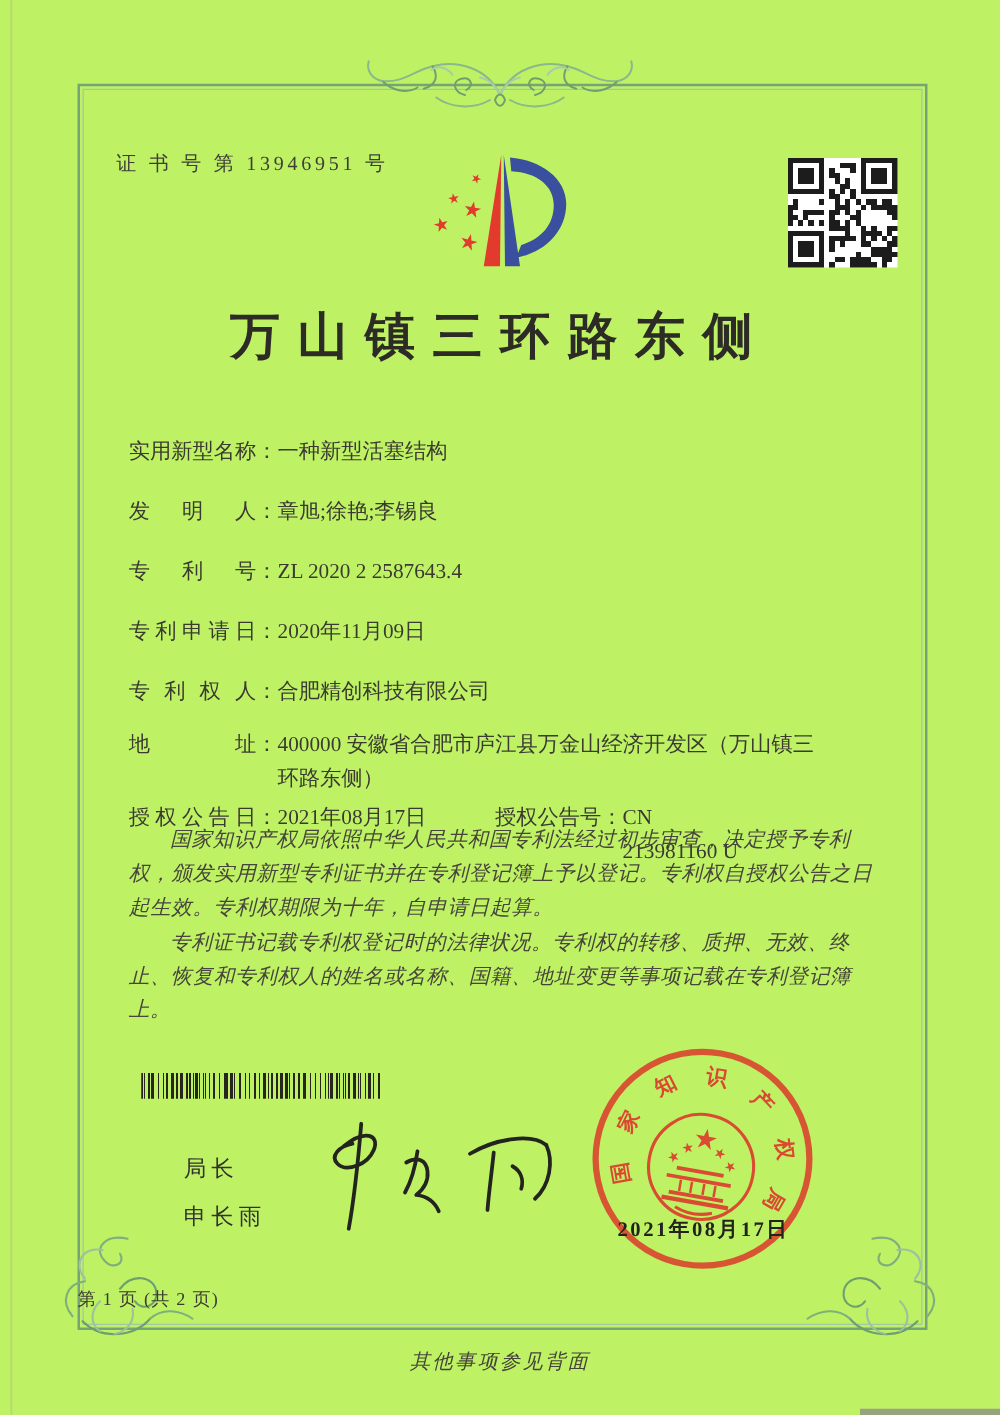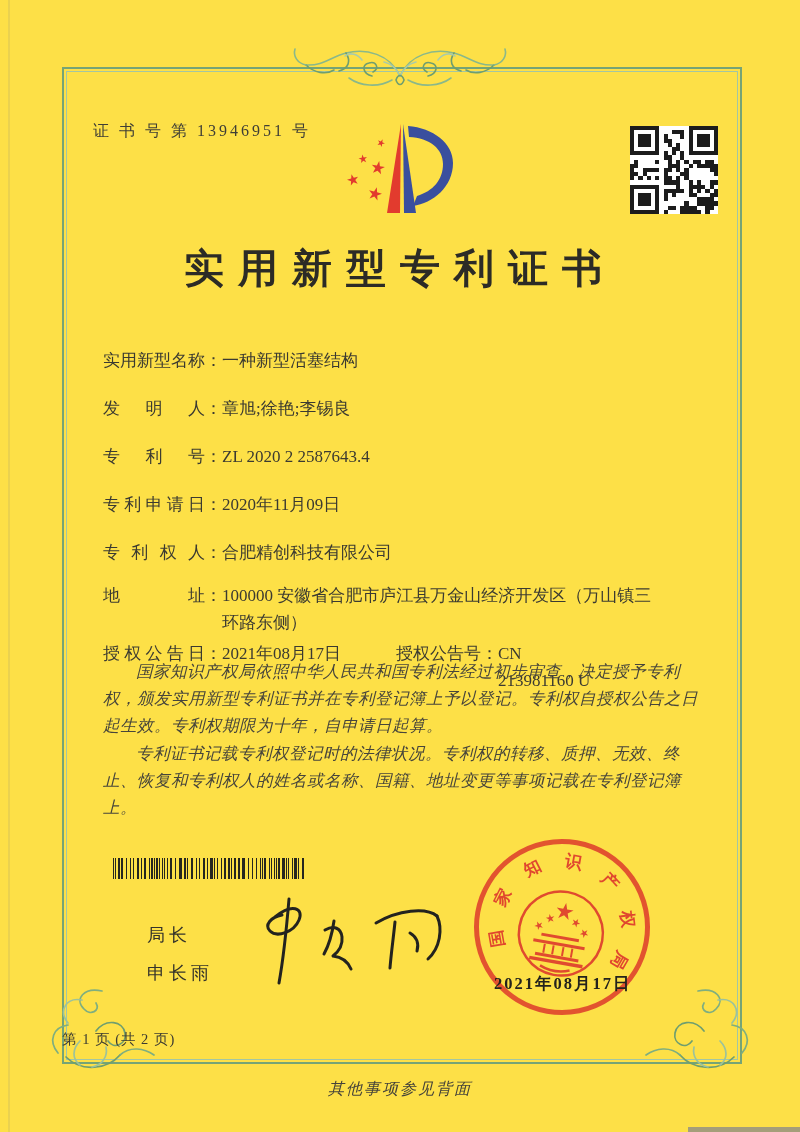--- a/index.html
+++ b/index.html
@@ -1,17 +1,17 @@
 <!DOCTYPE html>
 <html><head>
 <meta charset="utf-8">
 <style>
   html,body{margin:0;padding:0;}
   body{font-family:"Liberation Serif","DejaVu Serif",serif;}
-  .page{position:relative;width:800px;height:1132px;background:#fde047;overflow:hidden;}
+  .page{position:relative;width:800px;height:1132px;background:#bef264;overflow:hidden;}
   .abs{position:absolute;}
   
   .frame{position:absolute;left:62px;top:67px;width:676px;height:993px;border:2px solid #76a476;}
   .frame::before{content:"";position:absolute;inset:2px;border:1px solid #a3c6a3;}
   
   .certno{left:93px;top:121px;font-size:16px;letter-spacing:3px;color:#3f3e36;}
   
   .title{left:62px;top:241px;width:676px;text-align:center;font-size:40px;font-weight:700;letter-spacing:14px;color:#2c2b26;}
   
   .row{position:absolute;left:103px;display:flex;align-items:flex-start;font-size:17px;color:#3b3a31;line-height:27px;}
@@ -321,21 +321,21 @@
           <rect x="32" y="80" width="4" height="4"></rect>
           <rect x="48" y="80" width="4" height="4"></rect>
           <rect x="52" y="80" width="4" height="4"></rect>
           <rect x="56" y="80" width="4" height="4"></rect>
           <rect x="60" y="80" width="4" height="4"></rect>
           <rect x="64" y="80" width="4" height="4"></rect>
           <rect x="72" y="80" width="4" height="4"></rect>
         </g>
       </svg></div>
 
-  <div class="abs title">实用新型专利证书</div>
+  <div class="abs title">万山镇三环路东侧</div>
 
   <div class="row" style="top:347px">
     <span class="lbl">实用新型名称</span>
       <span class="colon">：</span>
       <span class="val">一种新型活塞结构</span>
   </div>
   <div class="row" style="top:395px">
     <span class="lbl">发明人</span>
       <span class="colon">：</span>
       <span class="val">章旭;徐艳;李锡良</span>
@@ -351,21 +351,21 @@
       <span class="val">2020年11月09日</span>
   </div>
   <div class="row" style="top:539px">
     <span class="lbl">专利权人</span>
       <span class="colon">：</span>
       <span class="val">合肥精创科技有限公司</span>
   </div>
   <div class="row" style="top:582px">
     <span class="lbl">地址</span>
       <span class="colon">：</span>
-      <span class="val val-addr">100000 安徽省合肥市庐江县万金山经济开发区（万山镇三环路东侧）</span>
+      <span class="val val-addr">400000 安徽省合肥市庐江县万金山经济开发区（万山镇三环路东侧）</span>
   </div>
   <div class="row" style="top:640px">
     <span class="lbl">授权公告日</span>
       <span class="colon">：</span>
       <span class="val">2021年08月17日</span>
     <span class="grp2">
       <span class="lbl">授权公告号</span>
         <span class="colon">：</span>
         <span class="val">CN 213981160 U</span>
     </span>

